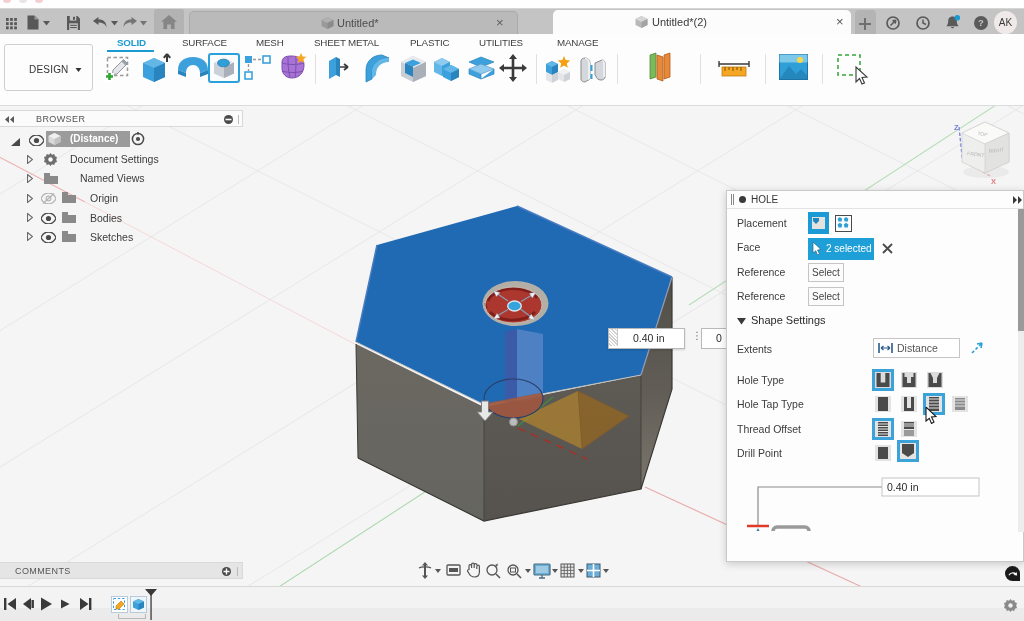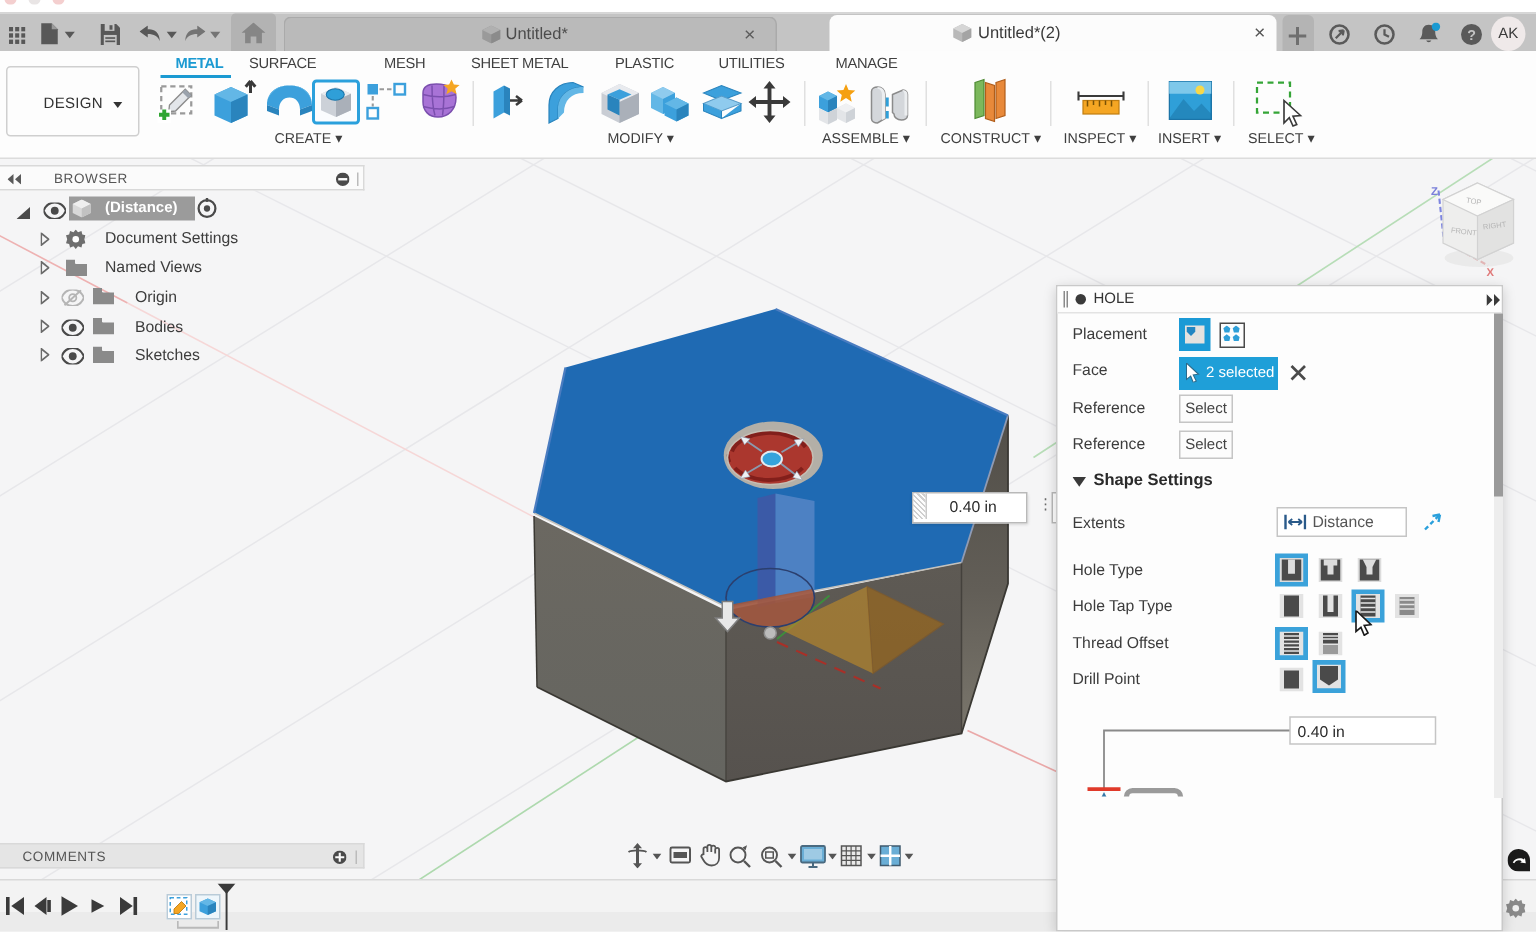--- a/index.html
+++ b/index.html
@@ -119,39 +119,30 @@
 <div id="ribbon" class="abs" style="left:0;top:34px;width:1024px;height:71px;background:#fdfdfd;border-bottom:1px solid #dcdcdc">
 
   <div class="abs" style="left:4px;top:10px;width:89px;height:47px;background:#fdfdfd;border:1px solid #cfcfcf;border-radius:3px;box-sizing:border-box">
     <span class="abs" style="left:24px;top:19px;font-size:10px;font-weight:normal;color:#333;letter-spacing:0.2px">DESIGN</span>
     <svg class="abs" style="left:70px;top:23px" width="7" height="5" viewBox="0 0 7 5">
         <path d="M0.5 0 h6 l-3 4 z" fill="#333"></path>
       </svg>
   </div>
 
   <div class="abs" style="left:0;top:3px;width:1024px;height:16px;font-size:9.8px;letter-spacing:-0.2px;color:#3f3f3f">
-    <span class="abs" style="left:117px;color:#1b9ad2;font-weight:bold">METAL</span>
+    <span class="abs" style="left:117px;color:#1b9ad2;font-weight:bold">SOLID</span>
     <div class="abs" style="left:107px;top:13px;width:47px;height:2px;background:#1b9ad2"></div>
-    <span class="abs" style="left:166px">SURFACE</span>
+    <span class="abs" style="left:182px">SURFACE</span>
     <span class="abs" style="left:256px">MESH</span>
     <span class="abs" style="left:314px">SHEET METAL</span>
     <span class="abs" style="left:410px">PLASTIC</span>
     <span class="abs" style="left:479px">UTILITIES</span>
     <span class="abs" style="left:557px">MANAGE</span>
   </div>
 
-  <div class="abs" style="left:0;top:52px;width:1024px;height:12px;font-size:9.5px;color:#3f3f3f">
-    <span class="abs" style="left:183px">CREATE&nbsp;▾</span>
-    <span class="abs" style="left:405px">MODIFY&nbsp;▾</span>
-    <span class="abs" style="left:548px">ASSEMBLE&nbsp;▾</span>
-    <span class="abs" style="left:627px">CONSTRUCT&nbsp;▾</span>
-    <span class="abs" style="left:709px">INSPECT&nbsp;▾</span>
-    <span class="abs" style="left:772px">INSERT&nbsp;▾</span>
-    <span class="abs" style="left:832px">SELECT&nbsp;▾</span>
-  </div>
 
   <div class="abs" style="left:315px;top:20px;width:1px;height:30px;background:#e0e0e0"></div>
   <div class="abs" style="left:536px;top:20px;width:1px;height:30px;background:#e0e0e0"></div>
   <div class="abs" style="left:617px;top:20px;width:1px;height:30px;background:#e0e0e0"></div>
   <div class="abs" style="left:700px;top:20px;width:1px;height:30px;background:#e0e0e0"></div>
   <div class="abs" style="left:765px;top:20px;width:1px;height:30px;background:#e0e0e0"></div>
   <div class="abs" style="left:822px;top:20px;width:1px;height:30px;background:#e0e0e0"></div>
 
   <svg class="abs" style="left:104px;top:19px" width="30" height="30" viewBox="0 0 30 30">
     <rect x="3.5" y="4.5" width="20" height="18" fill="#fdfdfd" stroke="#9a9a9a" stroke-width="1.5" stroke-dasharray="3.5 2.5"></rect>
@@ -431,21 +422,21 @@
   </svg>
   <span class="abs" style="left:70px;top:21px">Document Settings</span>
 
   <svg class="abs" style="left:27px;top:42px" width="6" height="9" viewBox="0 0 6 9">
       <path d="M0.5 0.5 L5.5 4.5 L0.5 8.5 Z" fill="none" stroke="#6a6a6a" stroke-width="1.1"></path>
     </svg>
   <svg class="abs" style="left:44px;top:41px" width="14" height="11" viewBox="0 0 14 11">
     <path d="M0 1.5 L5 1.5 L6.5 3 L14 3 L14 11 L0 11 Z" fill="#8a8a8a"></path>
     <rect x="0" y="0" width="6" height="3" fill="#8a8a8a"></rect>
   </svg>
-  <span class="abs" style="left:70px;top:40px">Named Views</span>
+  <span class="abs" style="left:80px;top:40px">Named Views</span>
 
   <svg class="abs" style="left:27px;top:62px" width="6" height="9" viewBox="0 0 6 9">
       <path d="M0.5 0.5 L5.5 4.5 L0.5 8.5 Z" fill="none" stroke="#6a6a6a" stroke-width="1.1"></path>
     </svg>
   <svg class="abs" style="left:41px;top:61px" width="15" height="11" viewBox="0 0 15 11">
     <path d="M7.5 0 C11.5 0 14 3.2 15 5.5 C14 7.8 11.5 11 7.5 11 C3.5 11 1 7.8 0 5.5 C1 3.2 3.5 0 7.5 0 Z" fill="none" stroke="#b5b5b5" stroke-width="1.3"></path>
     <circle cx="7.5" cy="5.5" r="2.4" fill="none" stroke="#b5b5b5" stroke-width="1.2"></circle>
     <path d="M2 10.5 L13 0.5" stroke="#b5b5b5" stroke-width="1.3"></path>
   </svg>
   <svg class="abs" style="left:62px;top:60px" width="14" height="11" viewBox="0 0 14 11">
@@ -584,21 +575,21 @@
   <svg class="abs" style="left:118px;top:27px" width="28" height="6" viewBox="0 0 28 6">
     <path d="M0.5 0 V4.5 H27.5 V0" fill="none" stroke="#b9b9b9" stroke-width="1.2"></path>
   </svg>
 
   <svg class="abs" style="left:1004px;top:12px" width="13" height="13" viewBox="0 0 13 13">
     <path d="M6.5 0 L8 1.8 L10.3 1 L10.9 3.3 L13 3.9 L12.2 6.5 L13 9.1 L10.9 9.7 L10.3 12 L8 11.2 L6.5 13 L5 11.2 L2.7 12 L2.1 9.7 L0 9.1 L0.8 6.5 L0 3.9 L2.1 3.3 L2.7 1 L5 1.8 Z" fill="#8a8a8a"></path>
     <circle cx="6.5" cy="6.5" r="2.2" fill="#f0f0f0"></circle>
   </svg>
 </div>
 
-<div id="dialog" class="abs" style="left:704px;top:190px;width:298px;height:431px;background:#fdfdfd;border:1px solid #c9c9c9;box-sizing:border-box;box-shadow:0 2px 8px rgba(0,0,0,0.18);font-size:10.5px;color:#3c3c3c">
+<div id="dialog" class="abs" style="left:726px;top:190px;width:298px;height:372px;background:#fdfdfd;border:1px solid #c9c9c9;box-sizing:border-box;box-shadow:0 2px 8px rgba(0,0,0,0.18);font-size:10.5px;color:#3c3c3c">
 
   <div class="abs" style="left:0;top:0;width:100%;height:17px;background:#fdfdfd;border-bottom:1px solid #e3e3e3">
     <div class="abs" style="left:4px;top:3px;width:1px;height:11px;background:#8a8a8a"></div>
     <div class="abs" style="left:6px;top:3px;width:1px;height:11px;background:#8a8a8a"></div>
     <div class="abs" style="left:12px;top:5px;width:7px;height:7px;border-radius:4px;background:#3a3a3a"></div>
     <span class="abs" style="left:24px;top:3px;font-size:10px;color:#333">HOLE</span>
     <svg class="abs" style="left:286px;top:5px" width="9" height="8" viewBox="0 0 9 8">
         <path d="M0 0 L4 4 L0 8 Z M5 0 L9 4 L5 8 Z" fill="#3a3a3a"></path>
       </svg>
   </div>
@@ -635,21 +626,21 @@
       <path d="M1 1 L10 10 M10 1 L1 10" stroke="#4a4a4a" stroke-width="1.8"></path>
     </svg>
   <span class="abs" style="left:10px;top:75px">Reference</span>
   <div class="abs" style="left:81px;top:72px;width:36px;height:19px;background:#fcfcfc;border:1px solid #c5c5c5;box-sizing:border-box;text-align:center;font-size:10px;color:#444;line-height:17px">Select</div>
   <span class="abs" style="left:10px;top:99px">Reference</span>
   <div class="abs" style="left:81px;top:96px;width:36px;height:19px;background:#fcfcfc;border:1px solid #c5c5c5;box-sizing:border-box;text-align:center;font-size:10px;color:#444;line-height:17px">Select</div>
 
   <svg class="abs" style="left:10px;top:127px" width="9" height="7" viewBox="0 0 9 7">
       <path d="M0 0 h9 l-4.5 6.5 z" fill="#3a3a3a"></path>
     </svg>
-  <span class="abs" style="left:24px;top:123px;font-weight:bold;font-size:11px;color:#2a2a2a">Shape Settings</span>
+  <span class="abs" style="left:24px;top:123px;font-weight:normal;font-size:11px;color:#2a2a2a">Shape Settings</span>
   <span class="abs" style="left:10px;top:152px">Extents</span>
   <div class="abs" style="left:146px;top:147px;width:87px;height:20px;background:#fff;border:1px solid #c5c5c5;box-sizing:border-box">
     <svg class="abs" style="left:4px;top:4px" width="15" height="10" viewBox="0 0 15 10">
       <path d="M1 0 V10 M14 0 V10" stroke="#2a5a8a" stroke-width="1.6"></path>
       <path d="M3 5 H12 M3 5 l2.5 -2 M3 5 l2.5 2 M12 5 l-2.5 -2 M12 5 l-2.5 2" stroke="#2a5a8a" stroke-width="1.2" fill="none"></path>
     </svg>
     <span class="abs" style="left:23px;top:3px;color:#555">Distance</span>
   </div>
   <svg class="abs" style="left:243px;top:149px" width="14" height="15" viewBox="0 0 14 15">
     <path d="M2 13 L12 3" stroke="#2aa0dc" stroke-width="1.6" stroke-dasharray="3 2"></path>

